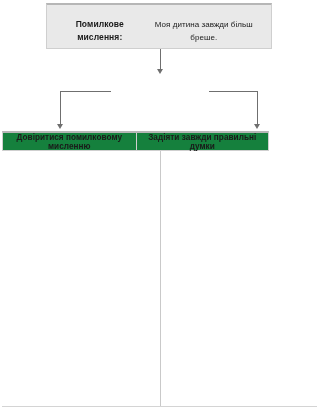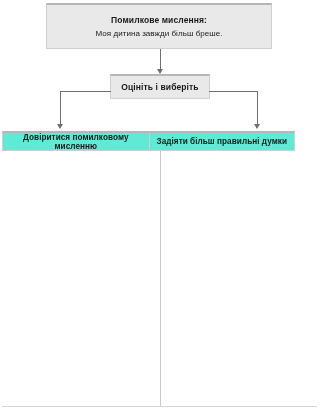--- a/index.html
+++ b/index.html
@@ -22,22 +22,22 @@
   }
 
   
   .node-box {
     position: absolute;
     box-sizing: border-box;
     background: #e9e9e9;
     border: 1px solid #cfcfcf;
     border-top: 2px solid #b6b6b6;
     display: flex;
-    flex-direction: column;
-    align-items: center;
+    flex-direction: row;
+    align-items: flex-end;
     justify-content: center;
   }
 
   #thought-box {
     left: 46px;
     top: 3px;
     width: 226px;
     height: 46px;
     padding: 4px 8px;
   }
@@ -95,25 +95,25 @@
   #conn-branch-left-v  { left: 60px;  top: 91px; height: 34px; }
   #conn-branch-right-v { left: 257px; top: 91px; height: 34px; }
   #arrow-left   { left: 56.5px;  top: 124px; }
   #arrow-right  { left: 253.5px; top: 124px; }
 
   
   #column-headers {
     position: absolute;
     left: 2px;
     top: 131px;
-    width: 293px;
+    width: 267px;
     height: 20px;
     display: flex;
     box-sizing: border-box;
-    background: #5eead4;
+    background: #15803d;
     border: 1px solid #cfcfcf;
     border-top: 2px solid #b6b6b6;
   }
   .col-header {
     flex: 1 1 50%;
     display: flex;
     align-items: center;
     justify-content: center;
     font-size: 8.2px;
     font-weight: bold;
@@ -150,35 +150,32 @@
 <div id="diagram-root">
 
   <div id="thought-box" class="node-box">
     <div id="thought-title">Помилкове мислення:</div>
     <div id="thought-text">Моя дитина завжди більш бреше.</div>
   </div>
 
   <div id="conn-top-v" class="conn conn-v"></div>
   <div id="arrow-top" class="arrowhead"></div>
 
-  <div id="evaluate-box" class="node-box">
-    <div id="evaluate-label">Оцініть і виберіть</div>
-  </div>
 
   <div id="conn-branch-left-h" class="conn conn-h"></div>
   <div id="conn-branch-left-v" class="conn conn-v"></div>
   <div id="arrow-left" class="arrowhead"></div>
 
   <div id="conn-branch-right-h" class="conn conn-h"></div>
   <div id="conn-branch-right-v" class="conn conn-v"></div>
   <div id="arrow-right" class="arrowhead"></div>
 
   <div id="column-headers">
     <div class="col-header" id="col-header-left">Довіритися помилковому мисленню</div>
-    <div class="col-header" id="col-header-right">Задіяти більш правильні думки</div>
+    <div class="col-header" id="col-header-right">Задіяти завжди правильні думки</div>
   </div>
 
   <div id="columns-body">
     <div class="col-body" id="col-body-left"></div>
     <div class="col-body" id="col-body-right"></div>
   </div>
 
 </div>
 
 </body></html>

